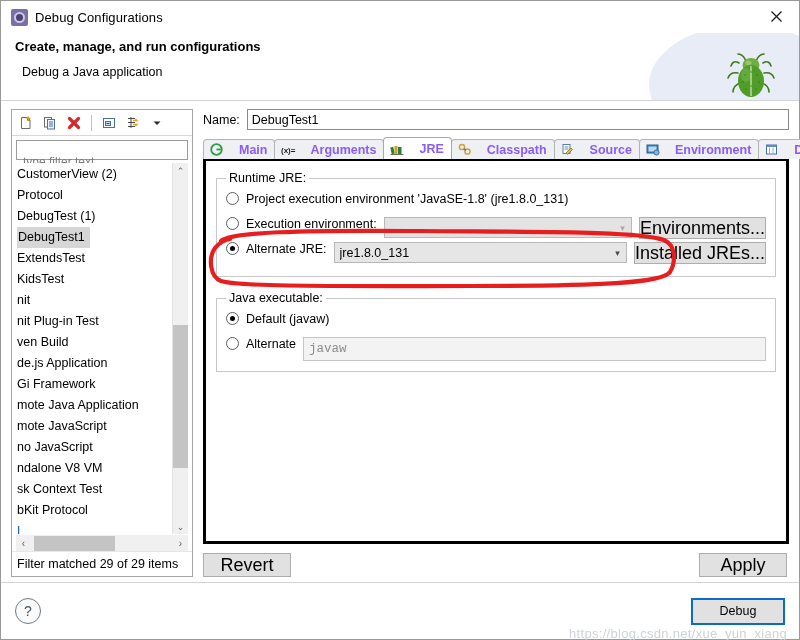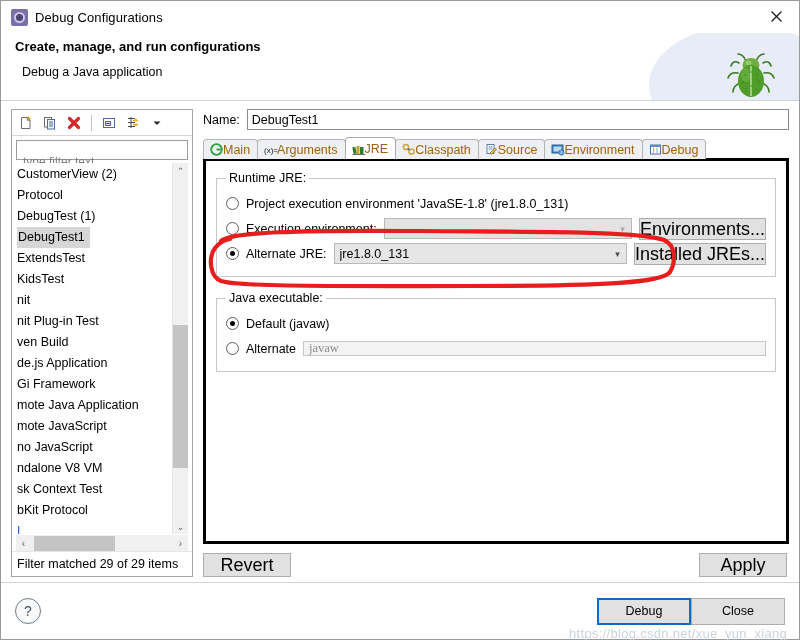--- a/index.html
+++ b/index.html
@@ -293,33 +293,34 @@
   .tabs {
     display: flex;
     align-items: flex-end;
     height: 22px;
     position: relative;
     z-index: 2;
   }
   .tab {
     display: flex;
     align-items: center;
-    gap: 0;
+    gap: 16px;
     height: 20px;
     padding: 0 7px 0 6px;
     font-size: 12.5px;
     border: 1px solid #b4b4b4;
     border-bottom: none;
     border-radius: 4px 4px 0 0;
     background: #eef0f3;
     cursor: pointer;
     margin-right: -1px;
     white-space: nowrap;
     box-sizing: border-box;
-    color: #a16207;
+    color: #8b5cf6;
+    font-weight: bold;
   }
   .tab.active {
     background: #ffffff;
     height: 22px;
     border-color: #a9a9a9;
     position: relative;
     z-index: 3;
   }
   .tab-ico { width: 13px; height: 13px; flex: 0 0 13px; position: relative; }
 
@@ -339,21 +340,21 @@
     margin: 0 0 14px 0;
     padding: 5px 9px 11px 9px;
   }
   fieldset.group legend {
     font-size: 12.5px;
     padding: 0 3px;
     color: #000;
   }
   .radio-row {
     display: flex;
-    align-items: center;
+    align-items: flex-start;
     gap: 7px;
     height: 23px;
     margin-top: 2px;
   }
   .radio {
     width: 13px; height: 13px;
     flex: 0 0 13px;
     border: 1px solid #5e5e5e;
     border-radius: 50%;
     background: #fff;
@@ -403,24 +404,24 @@
     background: #e1e1e1;
     font-family: "Liberation Sans", sans-serif;
     font-size: 18px;
     cursor: pointer;
     white-space: nowrap;
     color: #000;
     box-sizing: border-box;
   }
   .text-input {
     flex: 1 1 auto;
-    height: 15px;
+    height: 24px;
     border: 1px solid #c6c6c6;
     background: #f3f3f3;
-    font-family: Liberation Serif, serif;
+    font-family: Liberation Mono, monospace;
     font-size: 12.5px;
     padding: 0 5px;
     box-sizing: border-box;
     outline: none;
     color: #404040;
   }
   .text-input::placeholder { color: #8d8d8d; }
 
   .apply-row {
     display: flex;
@@ -779,21 +780,20 @@
         <button class="btn">Revert</button>
         <button class="btn">Apply</button>
       </div>
     </div>
   </div>
 
   <div class="footer">
     <div class="help-ico">?</div>
     <div class="footer-btns">
       <button class="btn-default">Debug</button>
-      <button class="btn-plain">Close</button>
     </div>
     <div class="watermark">https://blog.csdn.net/xue_yun_xiang</div>
   </div>
 </div>
 
 <svg class="annotation" viewBox="0 0 800 640" aria-hidden="true">
   <path d="M221 241 C231 232, 300 230, 420 231 C540 232, 640 231, 664 240
            C676 245, 676 262, 670 272 C663 283, 600 286, 470 286
            C340 286, 240 287, 221 281 C210 277, 208 258, 215 248
            C219 243, 224 240, 230 239" fill="none" stroke="#e81e1e" stroke-width="4.2" stroke-linecap="round" stroke-linejoin="round"></path>

